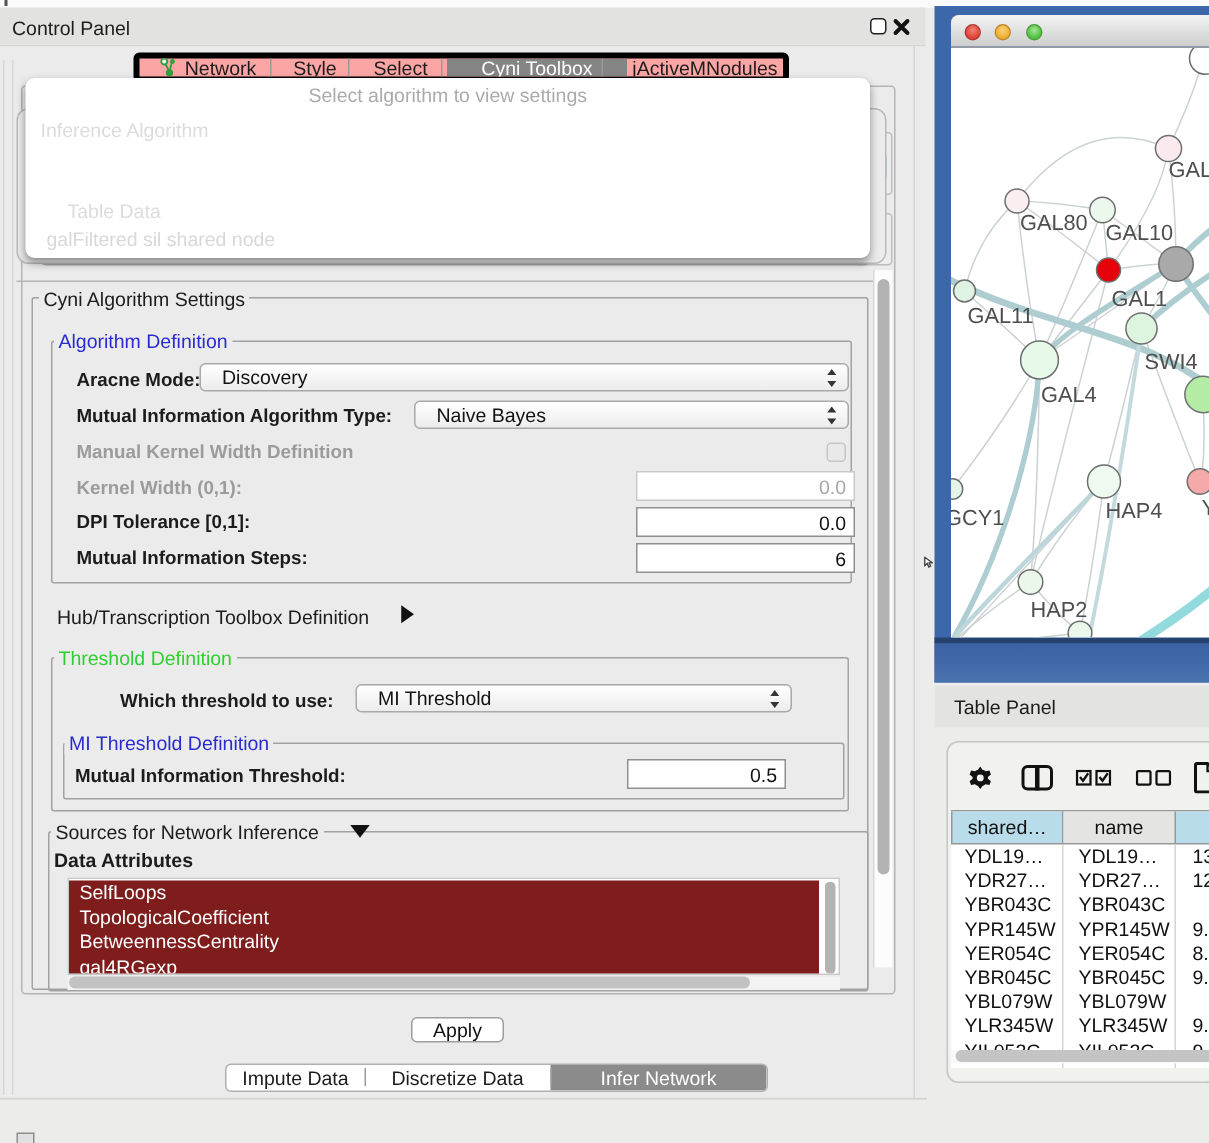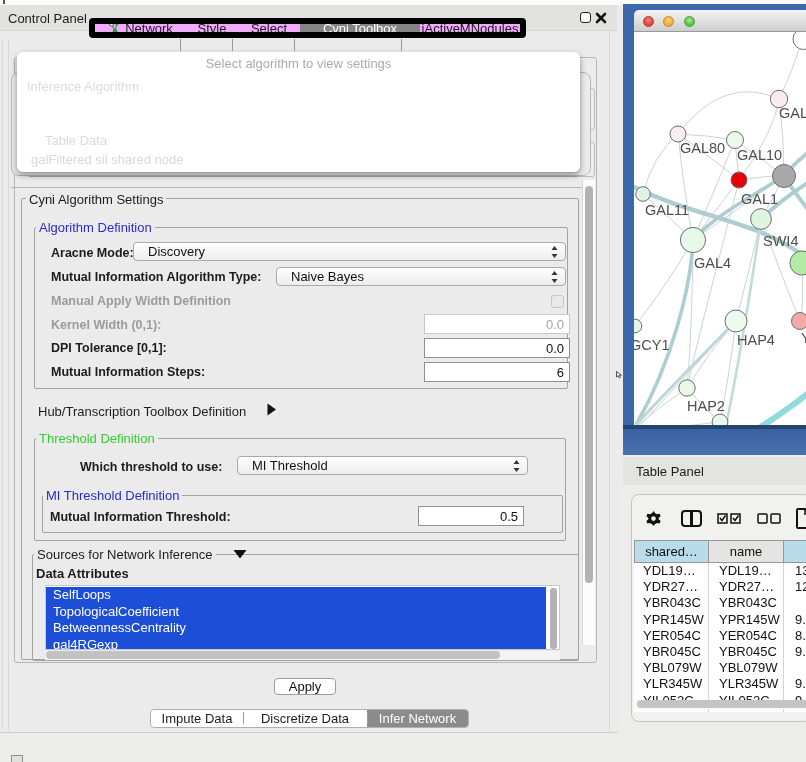--- a/index.html
+++ b/index.html
@@ -25,21 +25,21 @@
 <svg class="abs" style="left:595px;top:12px" width="12" height="12" viewBox="0 0 12 12">
     <path d="M2 2 L10 10 M10 2 L2 10" stroke="#111" stroke-width="2.6" stroke-linecap="round"></path>
   </svg>
 
 <div class="abs" style="left:0;top:31px;width:618px;height:702px;background:#ebebeb;border-bottom:1px solid #cfcfcf"></div>
 
 <div class="abs" style="left:609px;top:31px;width:1px;height:702px;background:#d6d6d6"></div>
 <div class="abs" style="left:2px;top:40px;width:1px;height:690px;background:#d8d8d8"></div>
 <div class="abs" style="left:8px;top:40px;width:1px;height:690px;background:#d8d8d8"></div>
 
-<div class="abs" style="left:89px;top:18px;width:437px;height:20px;background:#f0abfc;border:6px solid #000000;border-radius:4px;display:flex;font-size:13px;color:#1c1c1c;overflow:hidden">
+<div class="abs" style="left:89px;top:35px;width:437px;height:20px;background:#fca5a5;border:4px solid #000000;border-radius:4px;display:flex;font-size:13px;color:#1c1c1c;overflow:hidden">
   <div style="width:91px;display:flex;align-items:center;justify-content:center">
     <svg width="12" height="14" viewBox="0 0 12 14" style="margin-right:5px">
         <path d="M4 4 L7 10 M8.5 3.5 L7 10" stroke="#2f9e3c" stroke-width="1.2" fill="none"></path>
         <circle cx="3.5" cy="3" r="2" fill="#efffef" stroke="#2f9e3c" stroke-width="1.2"></circle>
         <circle cx="9" cy="3" r="1.6" fill="#2f9e3c"></circle>
         <circle cx="7" cy="10.5" r="2.4" fill="#2f9e3c"></circle>
       </svg>
     Network</div>
   <div style="width:52px;display:flex;align-items:center;justify-content:center">Style</div>
   <div style="width:62px;display:flex;align-items:center;justify-content:center">Select</div>
@@ -79,21 +79,21 @@
     </svg>
   </div>
 <div class="flbl" style="left:51px;top:270px">Mutual Information Algorithm Type:</div>
 <div class="combo" style="left:276px;top:267px;width:290px;height:19px">
     <span>Naive Bayes</span>
     <svg style="margin-left:auto;margin-right:7px" width="7" height="12" viewBox="0 0 7 12">
       <path d="M3.5 0 L6.5 4 L0.5 4 Z" fill="#333"></path>
       <path d="M3.5 12 L6.5 8 L0.5 8 Z" fill="#333"></path>
     </svg>
   </div>
-<div class="flbl gray" style="left:51px;top:294px">Manual Apply Width Definition</div>
+<div class="flbl gray" style="left:51px;top:294px">Manual Kernel Width Definition</div>
 <div class="abs" style="left:551px;top:295px;width:13px;height:13px;background:#e9e9e9;border:1px solid #c6c6c6;border-radius:3px"></div>
 <div class="flbl gray" style="left:51px;top:318px">Kernel Width (0,1):</div>
 <div class="field" style="left:424px;top:314px;width:146px;height:20px;border-color:#c9c9c9;color:#a5a5a5">0.0</div>
 <div class="flbl" style="left:51px;top:341px">DPI Tolerance [0,1]:</div>
 <div class="field" style="left:424px;top:338px;width:146px;height:20px">0.0</div>
 <div class="flbl" style="left:51px;top:365px">Mutual Information Steps:</div>
 <div class="field" style="left:424px;top:362px;width:146px;height:20px">6</div>
 
 <div class="abs lbl" style="left:38px;top:404px">Hub/Transcription Toolbox Definition</div>
 <svg class="abs" style="left:266px;top:403px" width="11" height="13" viewBox="0 0 11 13">
@@ -117,29 +117,29 @@
 <div class="field" style="left:418px;top:506px;width:106px;height:20px">0.5</div>
 
 <div class="gbox" style="left:32px;top:554px;width:547px;height:107px"></div>
 <div class="gtitle" style="left:34px;top:547px;color:#1c1c1c">Sources for Network Inference</div>
 <svg class="abs" style="left:233px;top:549px" width="14" height="10" viewBox="0 0 14 10">
     <path d="M0.5 1 L13.5 1 L7 9.5 Z" fill="#111"></path>
   </svg>
 <div class="abs lbl bold" style="left:36px;top:566px">Data Attributes</div>
 
 <div class="abs" style="left:45px;top:585px;width:515px;height:65px;background:#fff;border:1px solid #c9c9c9;overflow:hidden">
-  <div style="position:absolute;left:0;top:1px;width:500px;height:66px;background:#1d4ed8;color:#fff;font-size:13px;line-height:16.6px;padding-left:7px">SelfLoops<br>TopologicalCoefficient<br>BetweennessCentrality<br>gal4RGexp</div>
+  <div style="position:absolute;left:0;top:1px;width:500px;height:66px;background:#7f1d1d;color:#fff;font-size:13px;line-height:16.6px;padding-left:7px">SelfLoops<br>TopologicalCoefficient<br>BetweennessCentrality<br>gal4RGexp</div>
   <div style="position:absolute;right:2px;top:2px;width:7px;height:61px;background:#b3b3b3;border-radius:3px"></div>
 </div>
 <div class="abs" style="left:45px;top:651px;width:515px;height:9px;background:#f3f3f3"></div>
 <div class="abs" style="left:46px;top:651px;width:454px;height:8px;background:#c2c2c2;border-radius:4px"></div>
 
 <div class="abs" style="left:274px;top:678px;width:62px;height:17px;background:#fff;border:1px solid #9d9d9d;border-radius:4px;display:flex;align-items:center;justify-content:center;font-size:13px;color:#111">Apply</div>
 
-<div class="abs" style="left:150px;top:709px;width:319px;height:19px;background:#fff;border:1px solid #b0b0b0;border-radius:4px;display:flex;font-size:13px;color:#1c1c1c;overflow:hidden">
+<div class="abs" style="left:150px;top:709px;width:362px;height:19px;background:#fff;border:1px solid #b0b0b0;border-radius:4px;display:flex;font-size:13px;color:#1c1c1c;overflow:hidden">
   <div style="width:92px;display:flex;align-items:center;justify-content:center">Impute Data</div>
   <div style="width:124px;display:flex;align-items:center;justify-content:center">Discretize Data</div>
   <div style="flex:1;display:flex;align-items:center;justify-content:center;background:#8b8b8b;color:#fff">Infer Network</div>
 </div>
 
 <div class="abs" style="left:243px;top:712px;width:1px;height:12px;background:#9a9a9a"></div>
 <div class="abs" style="left:367px;top:712px;width:1px;height:12px;background:#9a9a9a"></div>
 
 <div class="abs" style="left:11px;top:72px;width:580px;height:104px;border:1px solid #b9b9b9;border-radius:8px;background:#ebebeb"></div>
 <div class="abs" style="left:17px;top:52px;width:563px;height:120px;background:#fff;border-radius:6px;box-shadow:0 3px 6px rgba(0,0,0,.4);font-size:13px;overflow:hidden">

